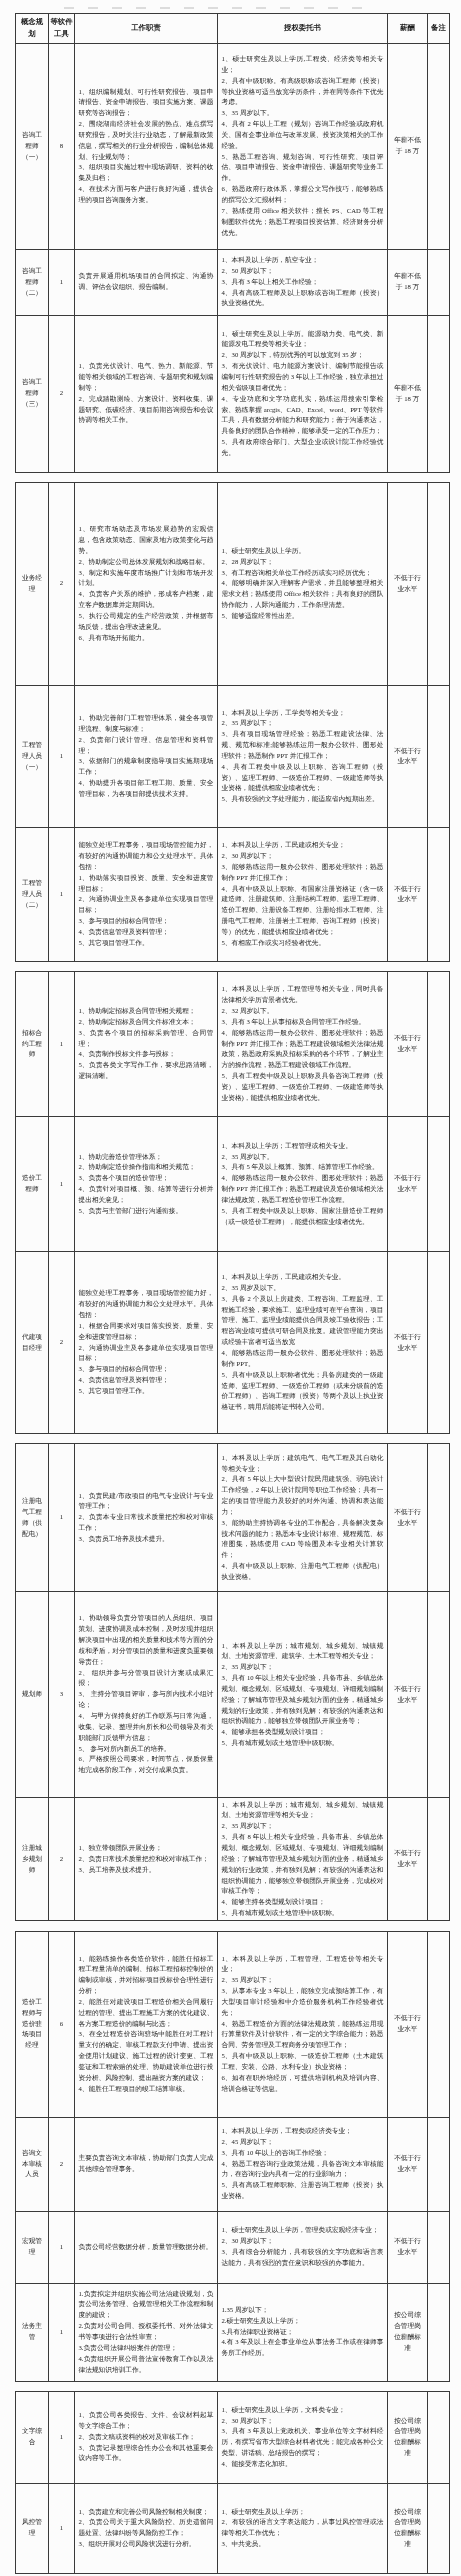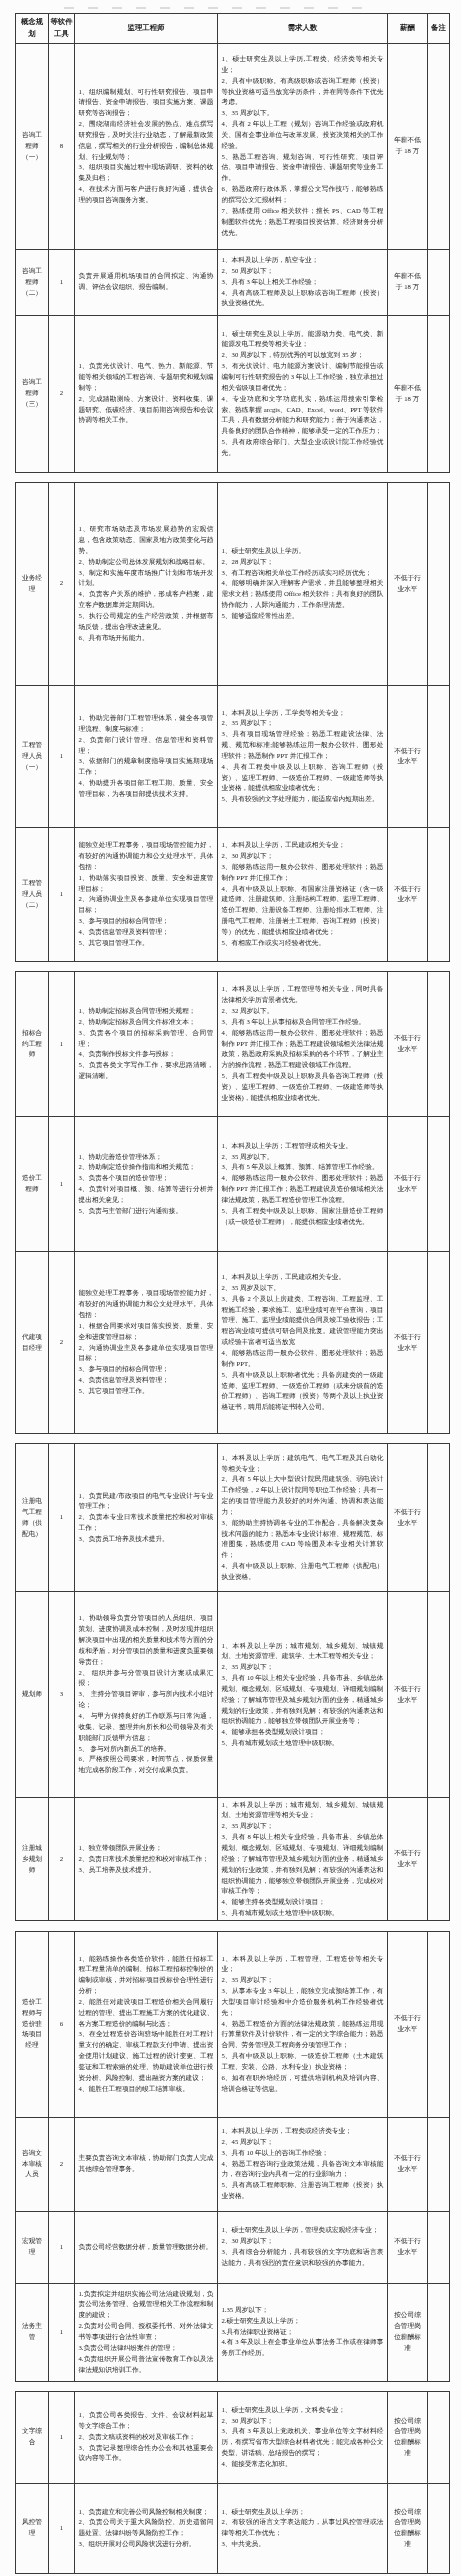--- a/index.html
+++ b/index.html
@@ -29,22 +29,22 @@
         <col style="width:26px">
         <col style="width:143px">
         <col style="width:170px">
         <col style="width:40px">
         <col style="width:22px">
       </colgroup>
     <thead>
       <tr style="height:30px">
         <th>概念规划</th>
         <th>等软件工具</th>
-        <th>监理工程师</th>
-        <th>需求人数</th>
+        <th>工作职责</th>
+        <th>授权委托书</th>
         <th>薪酬</th>
         <th>备注</th>
       </tr>
     </thead>
     <tbody>
       <tr style="height:206px">
         <td class="c-name">咨询工程师（一）</td>
         <td class="c-count">8</td>
         <td class="c-duties">1、组织编制规划、可行性研究报告、项目申请报告、资金申请报告、项目实施方案、课题研究等咨询报告；
 2、围绕湖南经济社会发展的热点、难点撰写研究报告，及时关注行业动态，了解最新政策信息，撰写相关的行业分析报告，编制总体规划、行业规划等；

